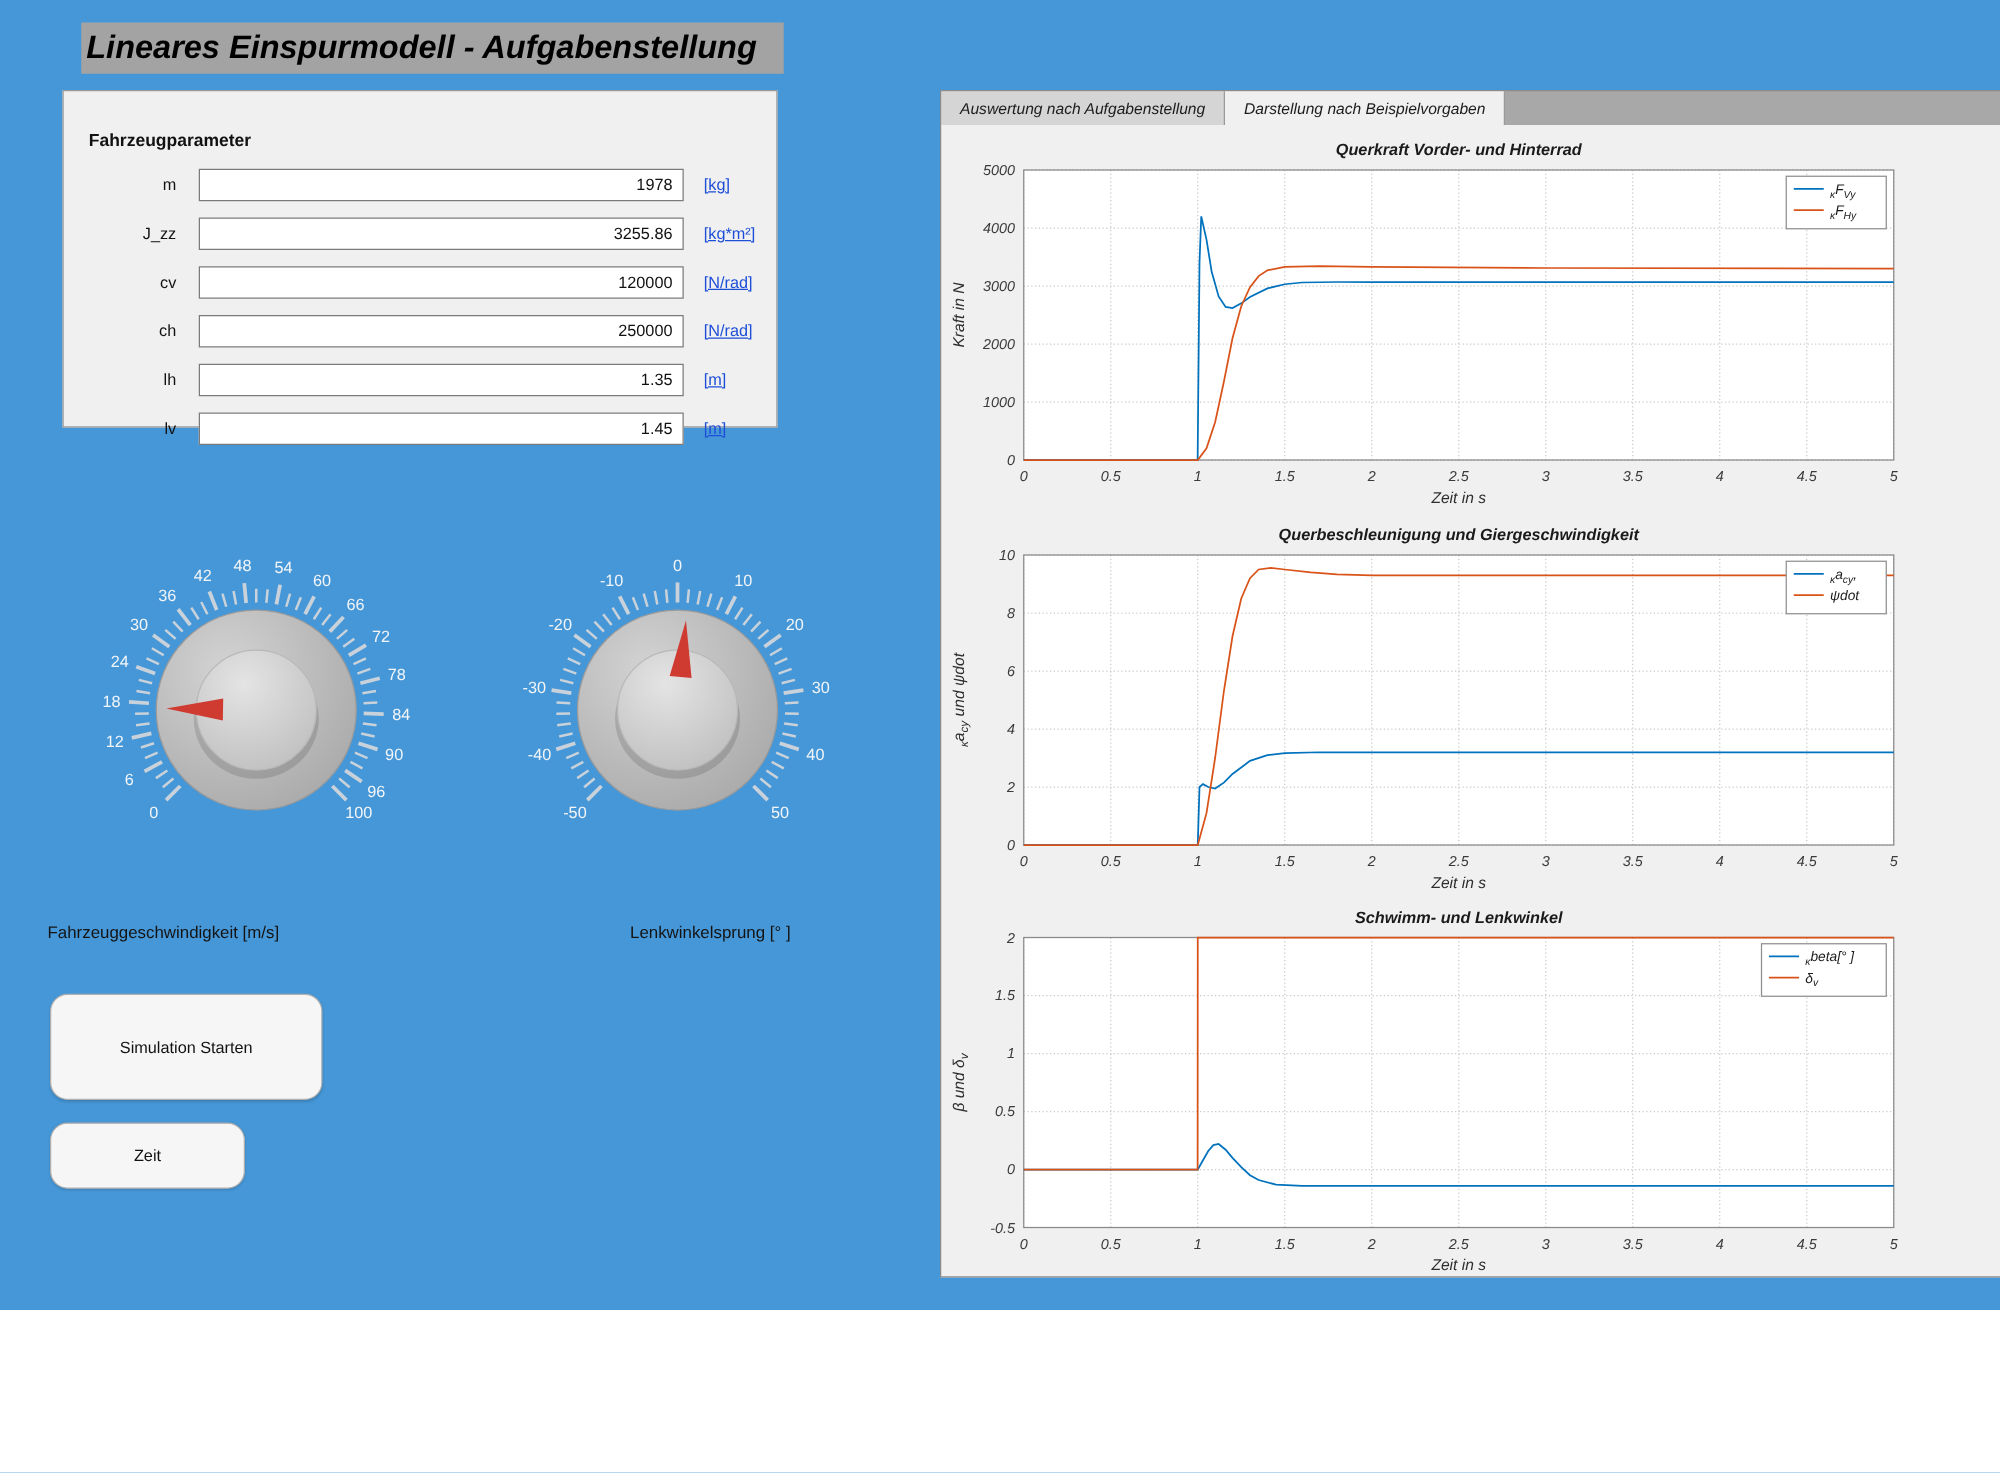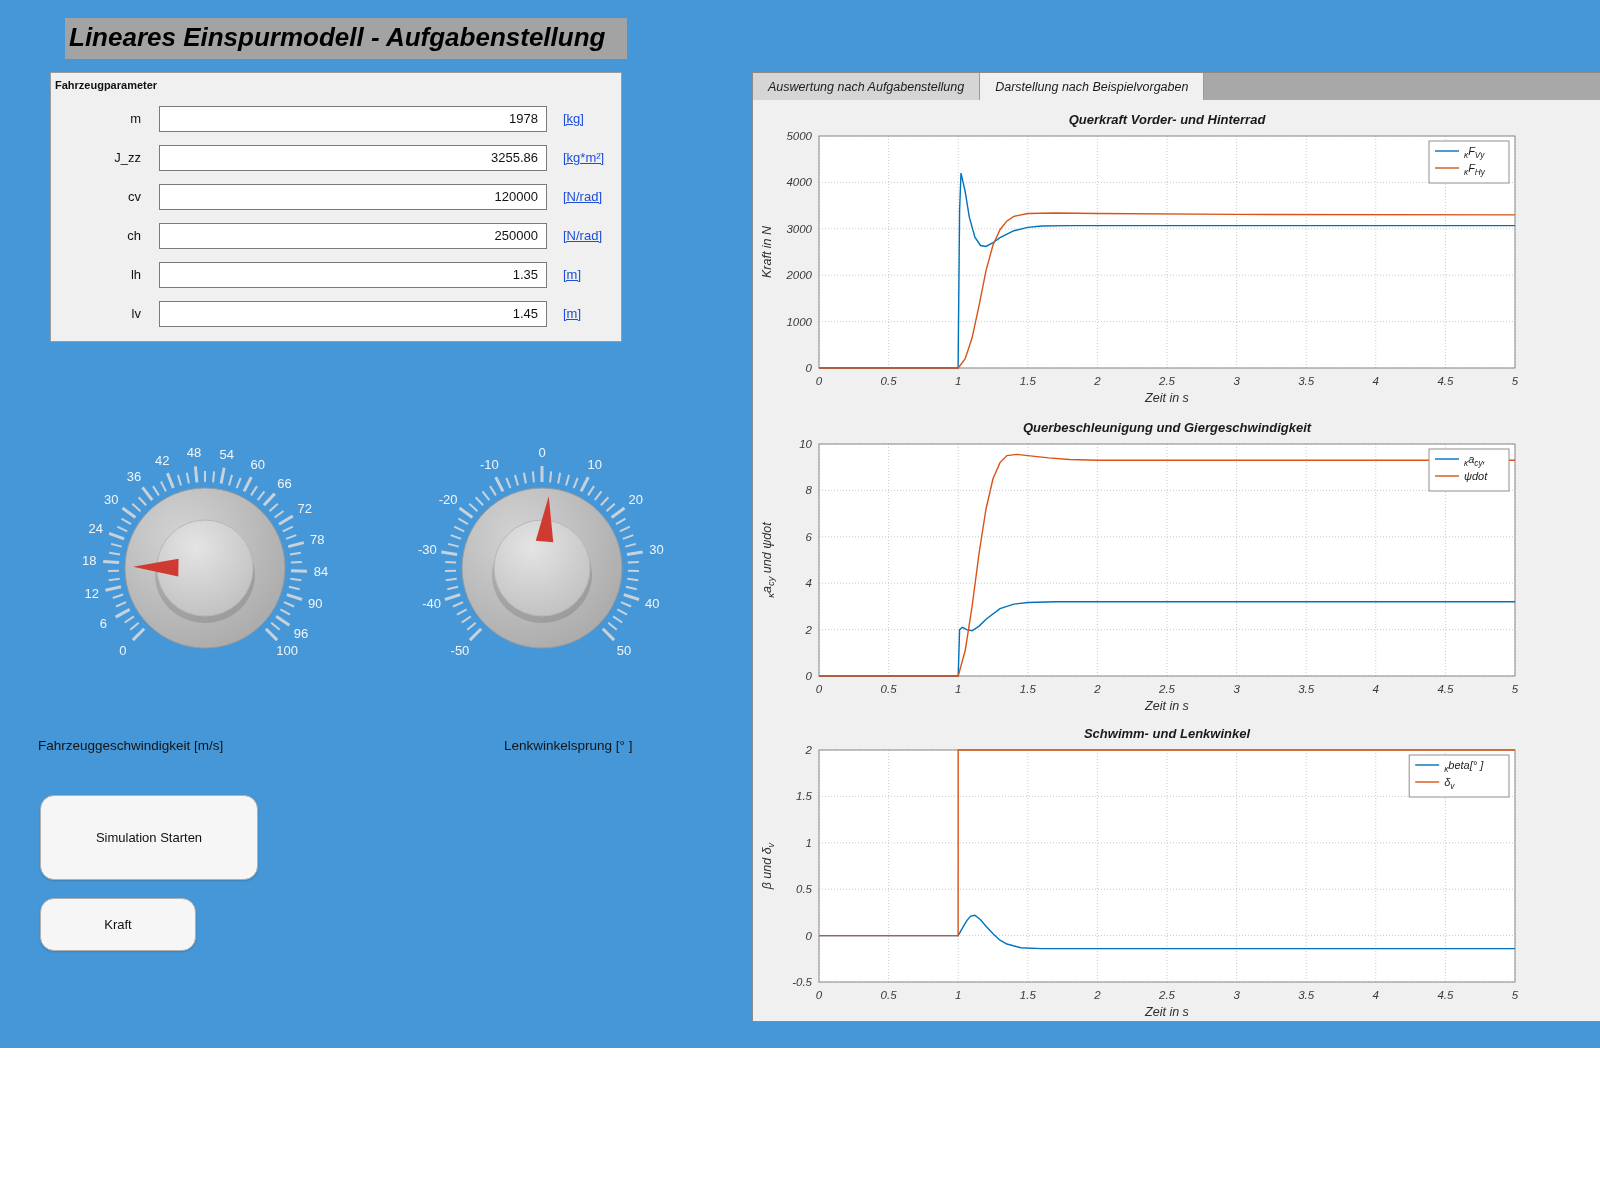--- a/index.html
+++ b/index.html
@@ -6,21 +6,21 @@
   html,body{background:#ffffff;}
   body{font-family:"Liberation Sans",sans-serif;}
   .app{position:relative;width:1600px;height:1178px;background:#4697d7;overflow:hidden;}
   .bottom-strip{position:absolute;left:0;top:1048px;width:1600px;height:130px;background:#ffffff;}
 
   .title{position:absolute;left:65px;top:18px;background:#a3a3a3;color:#000;
          font-size:26px;font-weight:bold;font-style:italic;padding:4px 22px 6px 4px;}
 
   .param-panel{position:absolute;left:50px;top:72px;width:572px;height:270px;
                background:#f0f0f0;border:1px solid #9b9b9b;}
-  .panel-title{font-weight:bold;font-size:11px;color:#111;padding:6px 8px 4px 4px;}
+  .panel-title{font-weight:bold;font-size:14px;color:#111;padding:6px 8px 4px 20px;margin-top:25px;}
   .param-rows{padding-top:4px;}
   .param-row{display:flex;align-items:center;height:39px;}
   .param-row label{width:108px;text-align:right;font-size:13px;color:#111;padding-right:18px;}
   .param-input{width:388px;height:26px;border:1px solid #7a7a7a;background:#fff;
                font-size:13px;text-align:right;padding:0 8px;font-family:inherit;color:#111;}
   .unit{font-size:13px;color:#1d4ed8;padding-left:16px;text-decoration:underline;}
 
   .knob-svg{position:absolute;}
   #knob0{left:55px;top:418px;}
   #knob1{left:392px;top:418px;}
@@ -246,21 +246,21 @@
       <text x="232.02438661763952" y="236.5243866176395" text-anchor="middle" font-size="13" fill="#f2f5f8">50</text>
       <circle cx="150" cy="150" r="80" fill="url(#kg1)" stroke="#9a9a9a"></circle>
       <ellipse cx="150" cy="157" rx="50" ry="48" fill="rgba(0,0,0,0.13)"></ellipse>
       <circle cx="150" cy="150" r="48" fill="url(#kg21)" stroke="#b8b8b8"></circle>
       <polygon points="156.77579855893302,78.31953854857824 143.73249234947048,122.71047182799684 161.2700405222538,124.36825822097222" fill="#cf3b30"></polygon>
     </svg>
   <div id="knob-label0" class="knob-label">Fahrzeuggeschwindigkeit [m/s]</div>
   <div id="knob-label1" class="knob-label">Lenkwinkelsprung [° ]</div>
 
   <button id="btn-sim" class="btn">Simulation Starten</button>
-  <button id="btn-home" class="btn">Kraft</button>
+  <button id="btn-home" class="btn">Zeit</button>
 
   <section class="tabgroup">
     <div class="tabbar">
       <div class="tab">Auswertung nach Aufgabenstellung</div>
       <div class="tab active">Darstellung nach Beispielvorgaben</div>
     </div>
     <div class="tabpanel">
       <svg id="chart0" class="chart" width="778" height="300">
           <rect x="62" y="28" width="696" height="232" fill="#ffffff"></rect>
           <line x1="62" y1="28" x2="62" y2="260" stroke="#c9c9c9" stroke-dasharray="1 2"></line>

